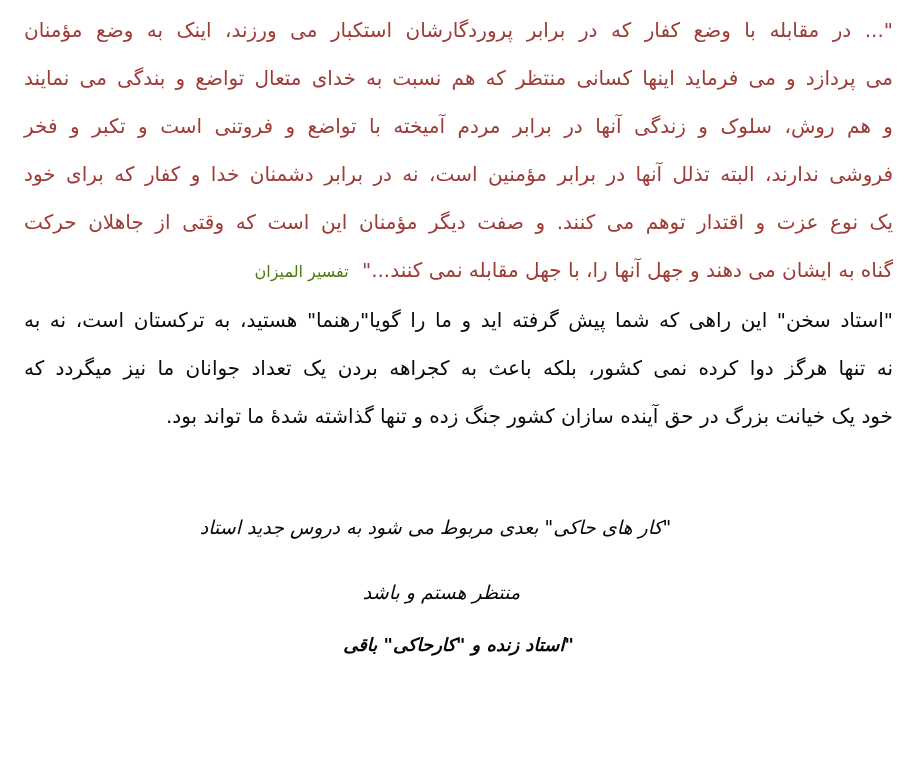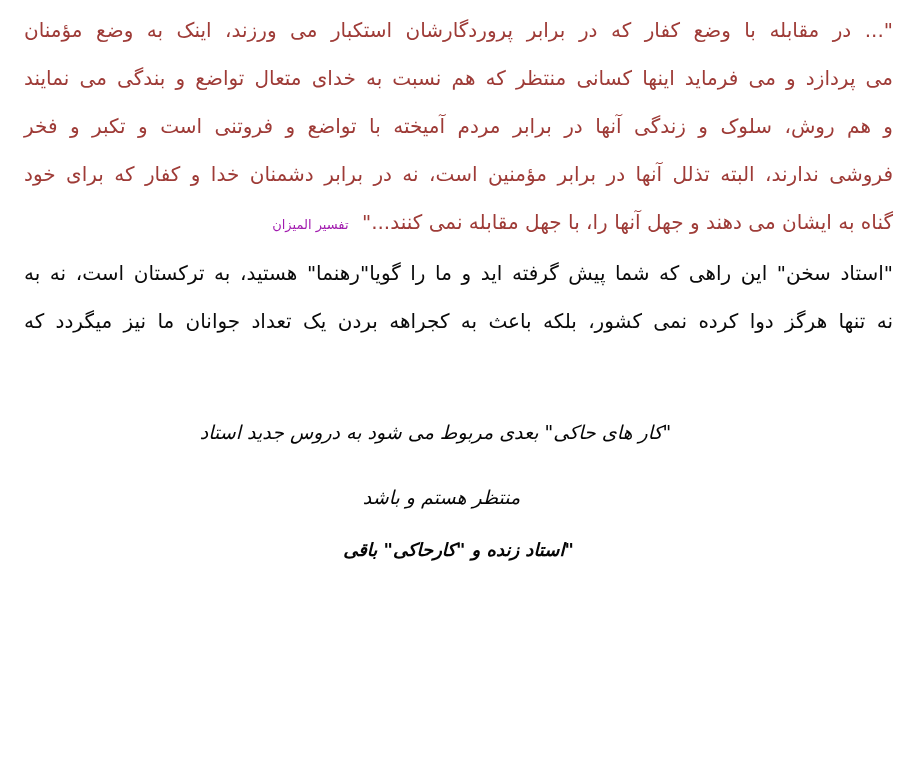--- a/index.html
+++ b/index.html
@@ -31,22 +31,22 @@
     text-align: right;
     text-align-last: right;
   }
   .quote .line, .quote .red {
     color: #9e3b37;
   }
   .commentary .line {
     color: #0a0a0a;
   }
   .source {
-    color: #a21caf;
-    font-size: 13px;
+    color: #4d7c0f;
+    font-size: 16px;
     margin-right: 7px;
   }
   .sig {
     margin-top: 70px;
     text-align: center;
     font-style: italic;
     color: #050505;
   }
   .sig-line1 {
     font-size: 19px;
@@ -70,29 +70,31 @@
 </head>
 <body>
 
 <div class="doc">
 
   <div class="para quote">
     <div class="line">"... در مقابله با وضع کفار که در برابر پروردگارشان استکبار می ورزند، اینک به وضع مؤمنان</div>
     <div class="line">می پردازد و می فرماید اینها کسانی منتظر که هم نسبت به خدای متعال تواضع و بندگی می نمایند</div>
     <div class="line">و هم روش، سلوک و زندگی آنها در برابر مردم آمیخته با تواضع و فروتنی است و تکبر و فخر</div>
     <div class="line">فروشی ندارند، البته تذلل آنها در برابر مؤمنین است، نه در برابر دشمنان خدا و کفار که برای خود</div>
+    <div class="line">یک نوع عزت و اقتدار توهم می کنند. و صفت دیگر مؤمنان این است که وقتی از جاهلان حرکت</div>
     <div class="line last">
       <span class="red">گناه به ایشان می دهند و جهل آنها را، با جهل مقابله نمی کنند..."</span>
       <span class="source">تفسیر المیزان</span>
     </div>
   </div>
 
   <div class="para commentary">
     <div class="line">"استاد سخن" این راهی که شما پیش گرفته اید و ما را گویا"رهنما" هستید، به ترکستان است، نه به</div>
     <div class="line">نه تنها هرگز دوا کرده نمی کشور، بلکه باعث به کجراهه بردن یک تعداد جوانان ما نیز میگردد که</div>
+    <div class="line last">خود یک خیانت بزرگ در حق آینده سازان کشور جنگ زده و تنها گذاشته شدهٔ ما تواند بود.</div>
   </div>
 
   <div class="sig">
     <div class="sig-line1">"کار های حاکی" بعدی مربوط می شود به دروس جدید استاد</div>
     <div class="sig-line2">منتظر هستم و باشد</div>
     <div class="sig-line3">"استاد زنده و "کارحاکی" باقی</div>
   </div>
 
 </div>
 

